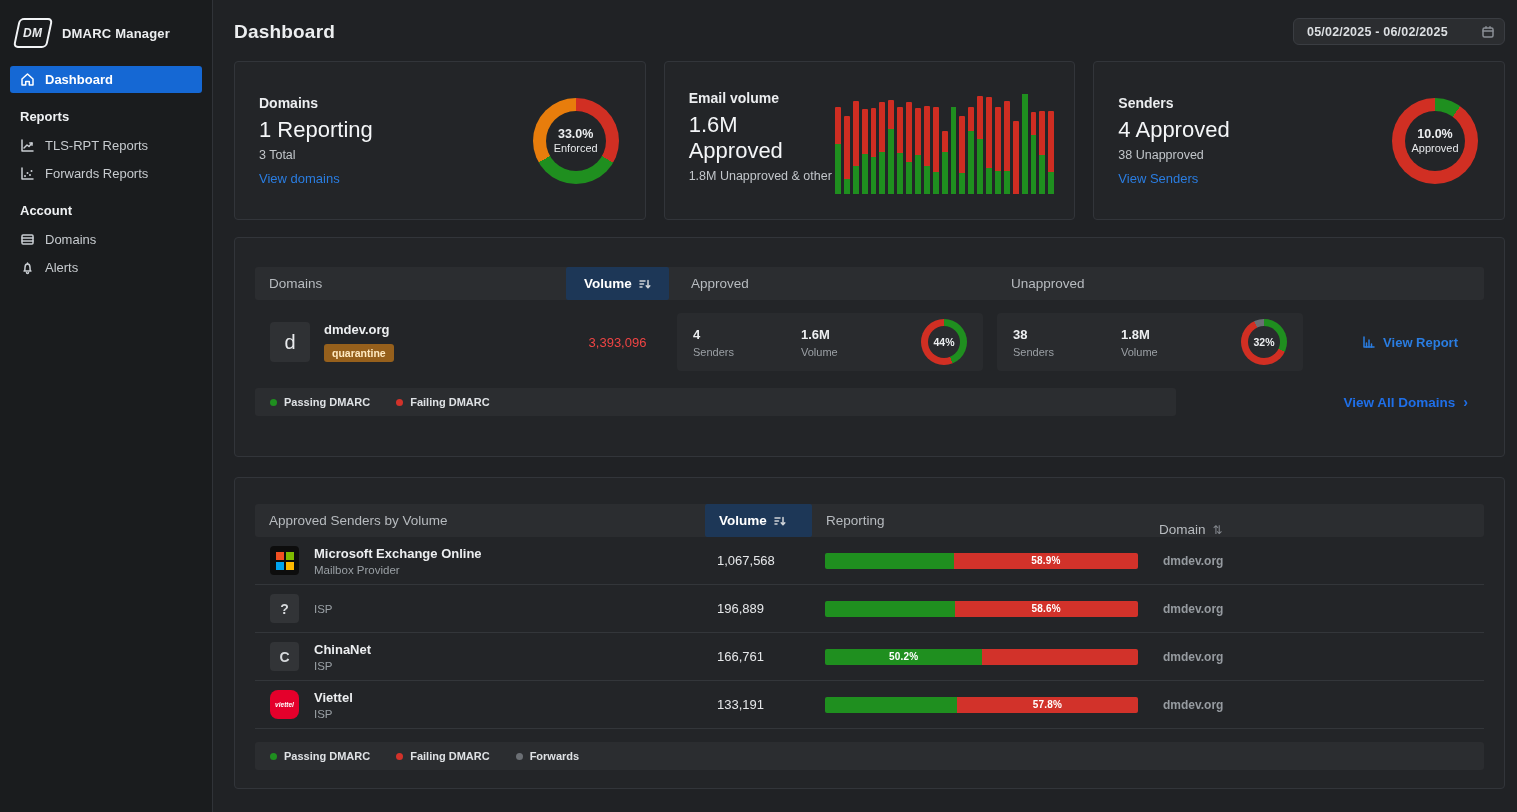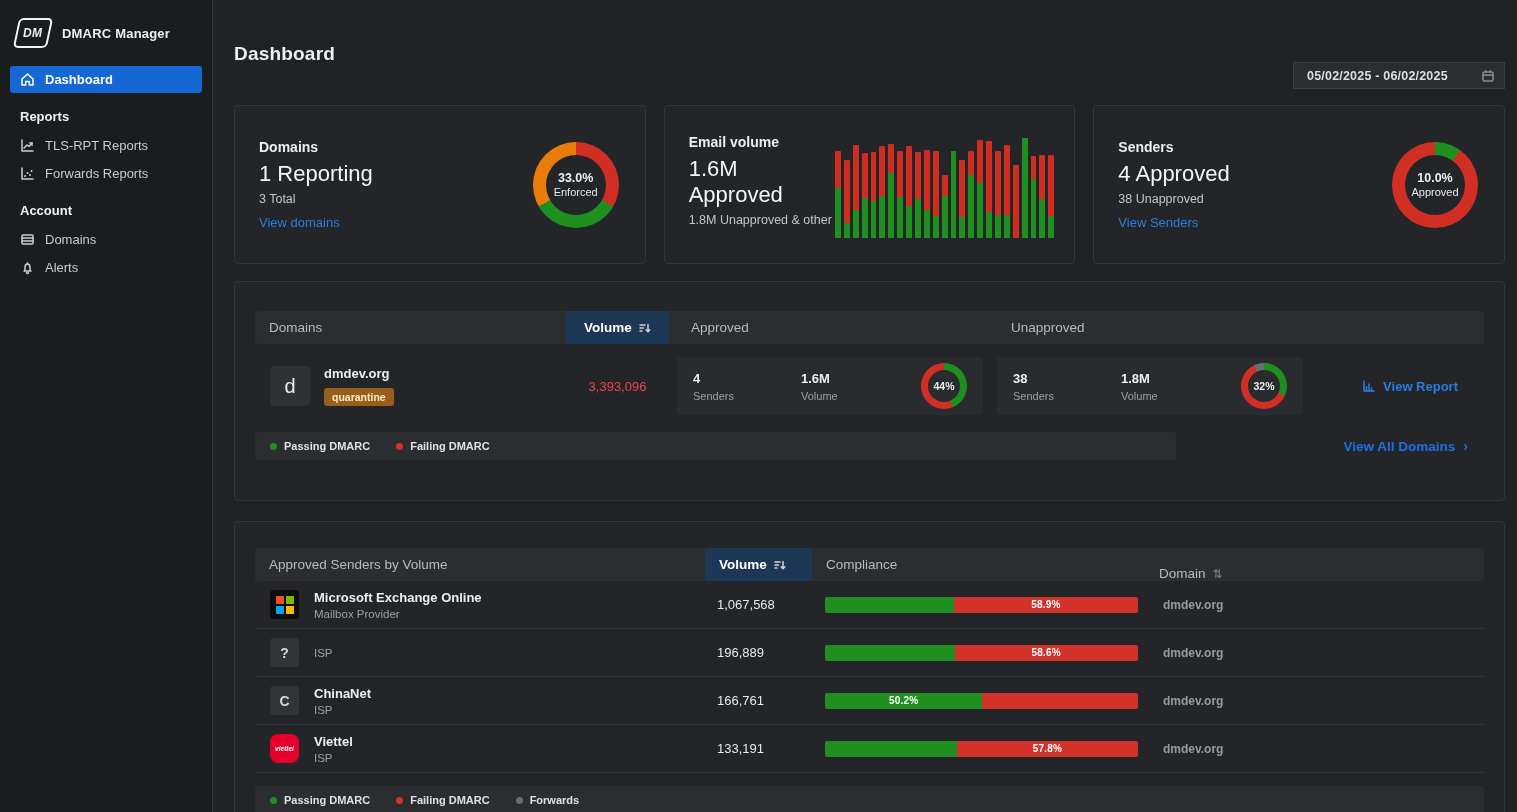--- a/index.html
+++ b/index.html
@@ -16,21 +16,21 @@
   .nav-item { display:flex; align-items:center; gap:10px; height:27px; padding:0 10px; border-radius:3px; font-size:13px; color:#c7cbcf; cursor:pointer; }
   .nav-item.active { background:#1568d4; color:#ffffff; font-weight:600; }
   .nav-item svg { flex:0 0 auto; }
   .nav-section { font-size:13px; font-weight:700; color:#f0f2f4; padding:0 10px; margin:16px 0 8px 0; }
   .nav-group .nav-item { margin-bottom:1px; }
 
   
   .main { flex:1; padding:18px 12px 0 21px; position:relative; }
   .topbar { display:flex; align-items:center; justify-content:space-between; margin-bottom:16px; }
   .page-title { font-size:19px; font-weight:700; letter-spacing:.2px; }
-  .date-picker { width:212px; height:27px; background:#2b2d30; border:1px solid #3a3d42; border-radius:0; display:flex; align-items:center; justify-content:space-between; padding:0 9px 0 13px; cursor:pointer;margin-top:44px; }
+  .date-picker { width:212px; height:27px; background:#2b2d30; border:1px solid #3a3d42; border-radius:6px; display:flex; align-items:center; justify-content:space-between; padding:0 9px 0 13px; cursor:pointer; }
   .date-picker .date-text { font-size:12.5px; font-weight:700; color:#dcdfe2; letter-spacing:.2px; }
 
   
   .cards { display:flex; gap:18px; margin-bottom:17px; }
   .card { flex:1; height:159px; background:#232528; border:1px solid #32353a; border-radius:4px; display:flex; align-items:center; justify-content:space-between; padding:0 18px 0 24px; }
   .card-info { display:flex; flex-direction:column; }
   .card-title { font-size:14px; font-weight:700; margin-bottom:6px; }
   .card-headline { font-size:22px; font-weight:400; color:#f4f6f8; margin-bottom:5px; }
   .card-sub { font-size:12.5px; color:#c2c6ca; margin-bottom:9px; }
   .card-link { font-size:13px; color:#2a7de1; text-decoration:none; cursor:pointer; }
@@ -421,21 +421,21 @@
     <div class="panel panel-senders">
       <div class="thead">
         <div class="th col-snd-name">Approved Senders by Volume</div>
         <div class="th col-snd-vol sorted">
           <span>Volume</span>
           <svg class="icon" width="12" height="12" viewBox="0 0 12 12" style="stroke:#cfd3d8">
               <path d="M1 3 H6 M1 6 H4.5 M1 9 H3"></path>
               <path d="M9 2.5 V9.5 M7.2 7.8 L9 9.8 L10.8 7.8"></path>
             </svg>
         </div>
-        <div class="th col-snd-comp">Compliance</div>
+        <div class="th col-snd-comp">Reporting</div>
         <div class="th col-snd-dom">
           <span>Domain</span>
           <span class="sort-updown">⇅</span>
         </div>
       </div>
 
       <div class="srow">
         <div class="srow-id">
           <div class="ms-logo">
               <i class="ms-tl"></i>

